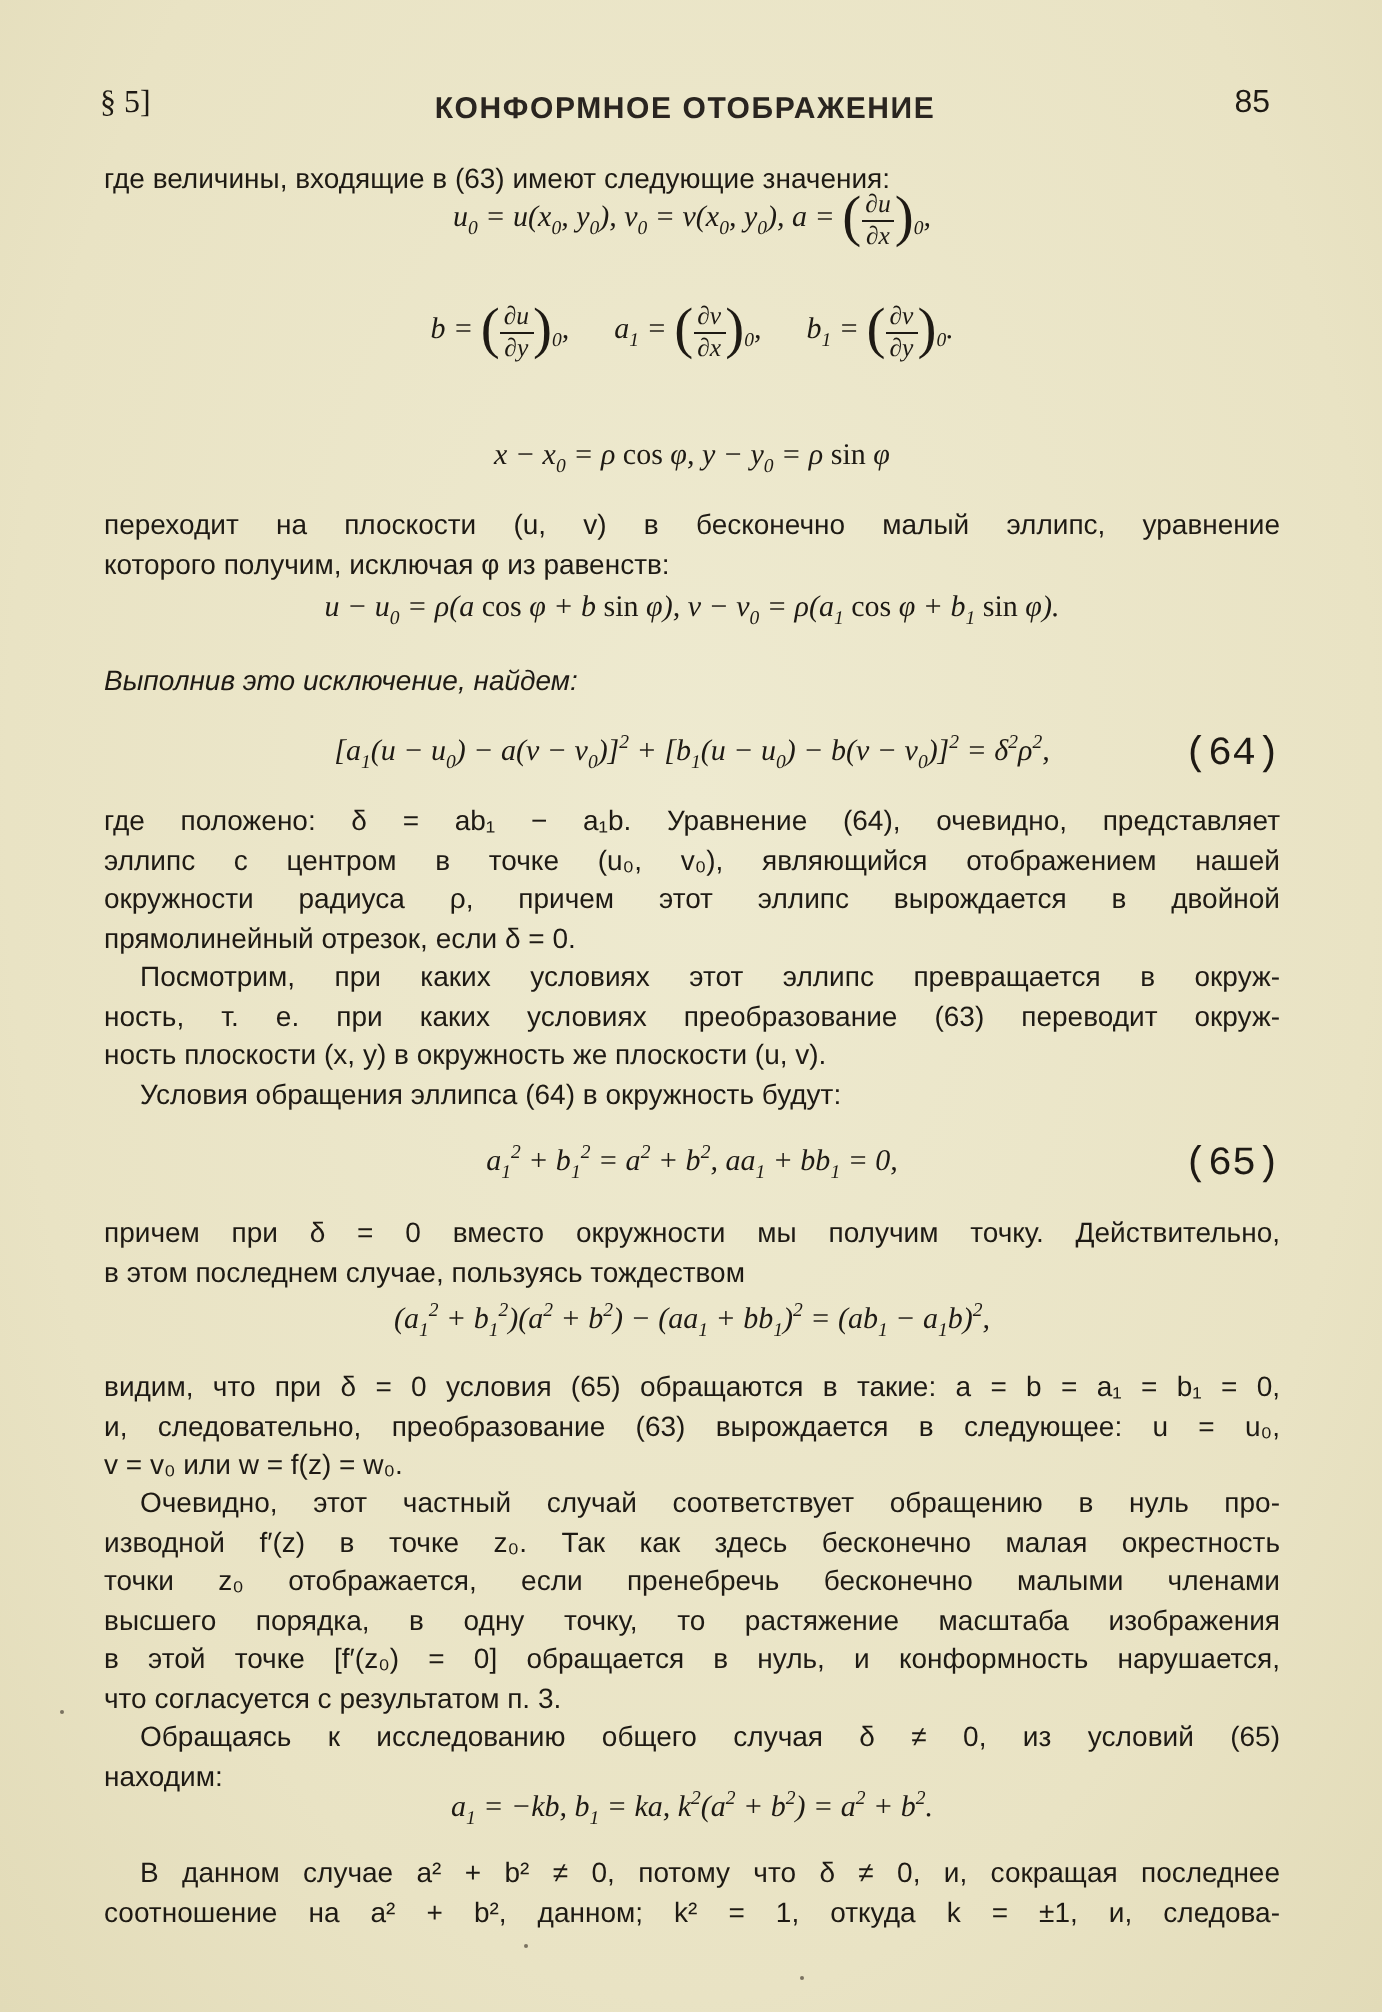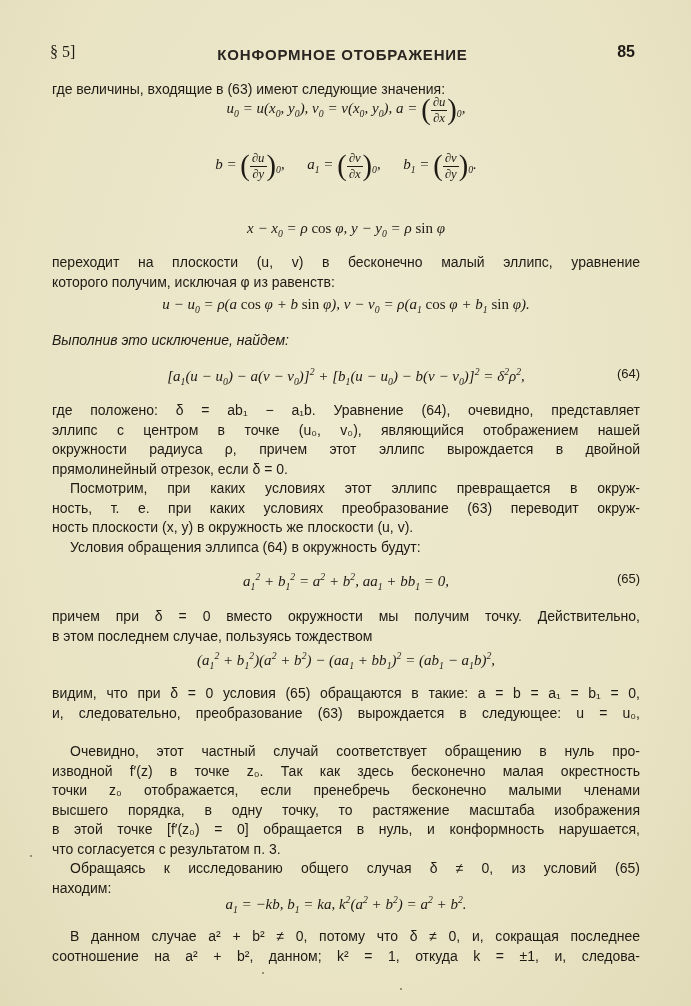--- a/index.html
+++ b/index.html
@@ -8,27 +8,27 @@
     background: #ebe6c8;
     background-image: radial-gradient(ellipse at 50% 40%, #eeead0 0%, #e9e3c4 70%, #e2dbb8 100%);
     font-family: "Liberation Serif", "DejaVu Serif", serif;
     color: #1e1a14;
     position: relative;
   }
   .page { position: absolute; left: 0; top: 0; width: 691px; height: 1006px; }
   .header { position: absolute; top: 43px; left: 50px; right: 56px; height: 24px; font-family: "Liberation Sans", "DejaVu Sans", sans-serif; }
   .hdr-left { position: absolute; left: 0; top: 0; font-size: 16px; font-family: "Liberation Serif", serif; }
   .hdr-center { position: absolute; left: 0; right: 0; top: 3px; text-align: center; font-size: 15px; letter-spacing: 0.8px; font-weight: bold; color: #2a2520; }
-  .hdr-right { position: absolute; right: 0; top: 0; font-size: 16px; font-weight: bold; }
+  .hdr-right { position: absolute; right: 0; top: 0; font-size: 16px; font-weight: normal; }
   .text { position: absolute; left: 52px; width: 588px; font-family: "Liberation Sans Narrow", "Liberation Sans", sans-serif; font-size: 14px; line-height: 19.5px; text-align: justify; }
   .text .ln { display: block; white-space: nowrap; text-align-last: justify; text-align: justify; }
   .text .ln.last { text-align-last: left; }
   .indent { padding-left: 18px; }
   .formula { position: absolute; left: 52px; width: 588px; text-align: center; font-family: "Liberation Serif", serif; font-style: italic; font-size: 15px; white-space: nowrap; }
-  .eqno { position: absolute; right: 0; font-style: normal; font-family: Liberation Sans, sans-serif; font-size: 13px; }
+  .eqno { position: absolute; right: 0; font-style: normal; font-family: Liberation Mono, monospace; font-size: 20px; }
   sub, sup { font-size: 0.65em; }
   .frac { display: inline-block; vertical-align: middle; text-align: center; font-size: 0.85em; }
   .frac .n { display: block; border-bottom: 1px solid #1e1a14; padding: 0 2px; line-height: 1.1; }
   .frac .d { display: block; line-height: 1.1; }
   .paren { font-size: 1.9em; font-style: normal; vertical-align: middle; font-weight: 200; }
   .up { font-style: normal; }
   .dot { position: absolute; width: 2px; height: 2px; background: #7a7260; border-radius: 1px; }
 </style>
 </head>
 <body>
@@ -103,20 +103,21 @@
     <span class="ln last">в этом последнем случае, пользуясь тождеством</span>
   </div>
 
   <div class="formula" style="top:650px;">
     <span>(a<sub>1</sub><sup>2</sup> + b<sub>1</sub><sup>2</sup>)(a<sup>2</sup> + b<sup>2</sup>) − (aa<sub>1</sub> + bb<sub>1</sub>)<sup>2</sup> = (ab<sub>1</sub> − a<sub>1</sub>b)<sup>2</sup>,</span>
   </div>
 
   <div class="text" style="top:684px;">
     <span class="ln">видим, что при δ = 0 условия (65) обращаются в такие: a = b = a₁ = b₁ = 0,</span>
     <span class="ln">и, следовательно, преобразование (63) вырождается в следующее: u = u₀,</span>
+    <span class="ln last">v = v₀ или w = f(z) = w₀.</span>
   </div>
 
   <div class="text" style="top:742px;">
     <span class="ln indent">Очевидно, этот частный случай соответствует обращению в нуль про-</span>
     <span class="ln">изводной f′(z) в точке z₀. Так как здесь бесконечно малая окрестность</span>
     <span class="ln">точки z₀ отображается, если пренебречь бесконечно малыми членами</span>
     <span class="ln">высшего порядка, в одну точку, то растяжение масштаба изображения</span>
     <span class="ln">в этой точке [f′(z₀) = 0] обращается в нуль, и конформность нарушается,</span>
     <span class="ln last">что согласуется с результатом п. 3.</span>
   </div>

